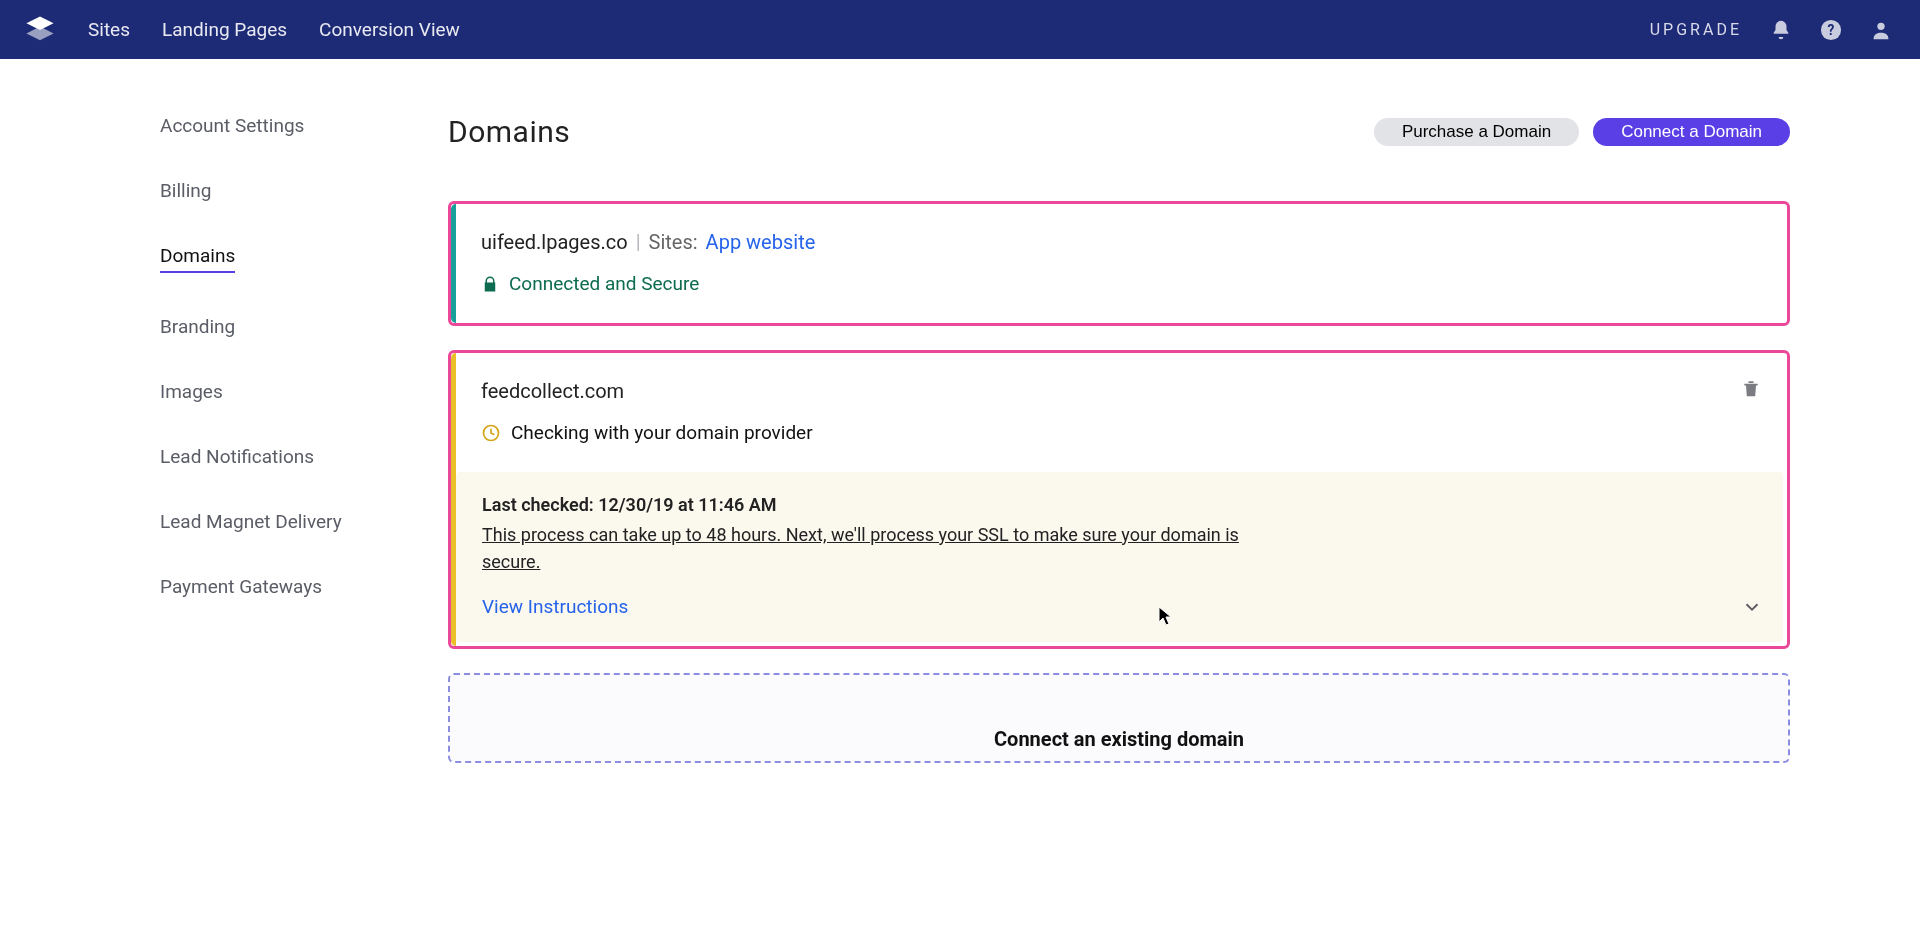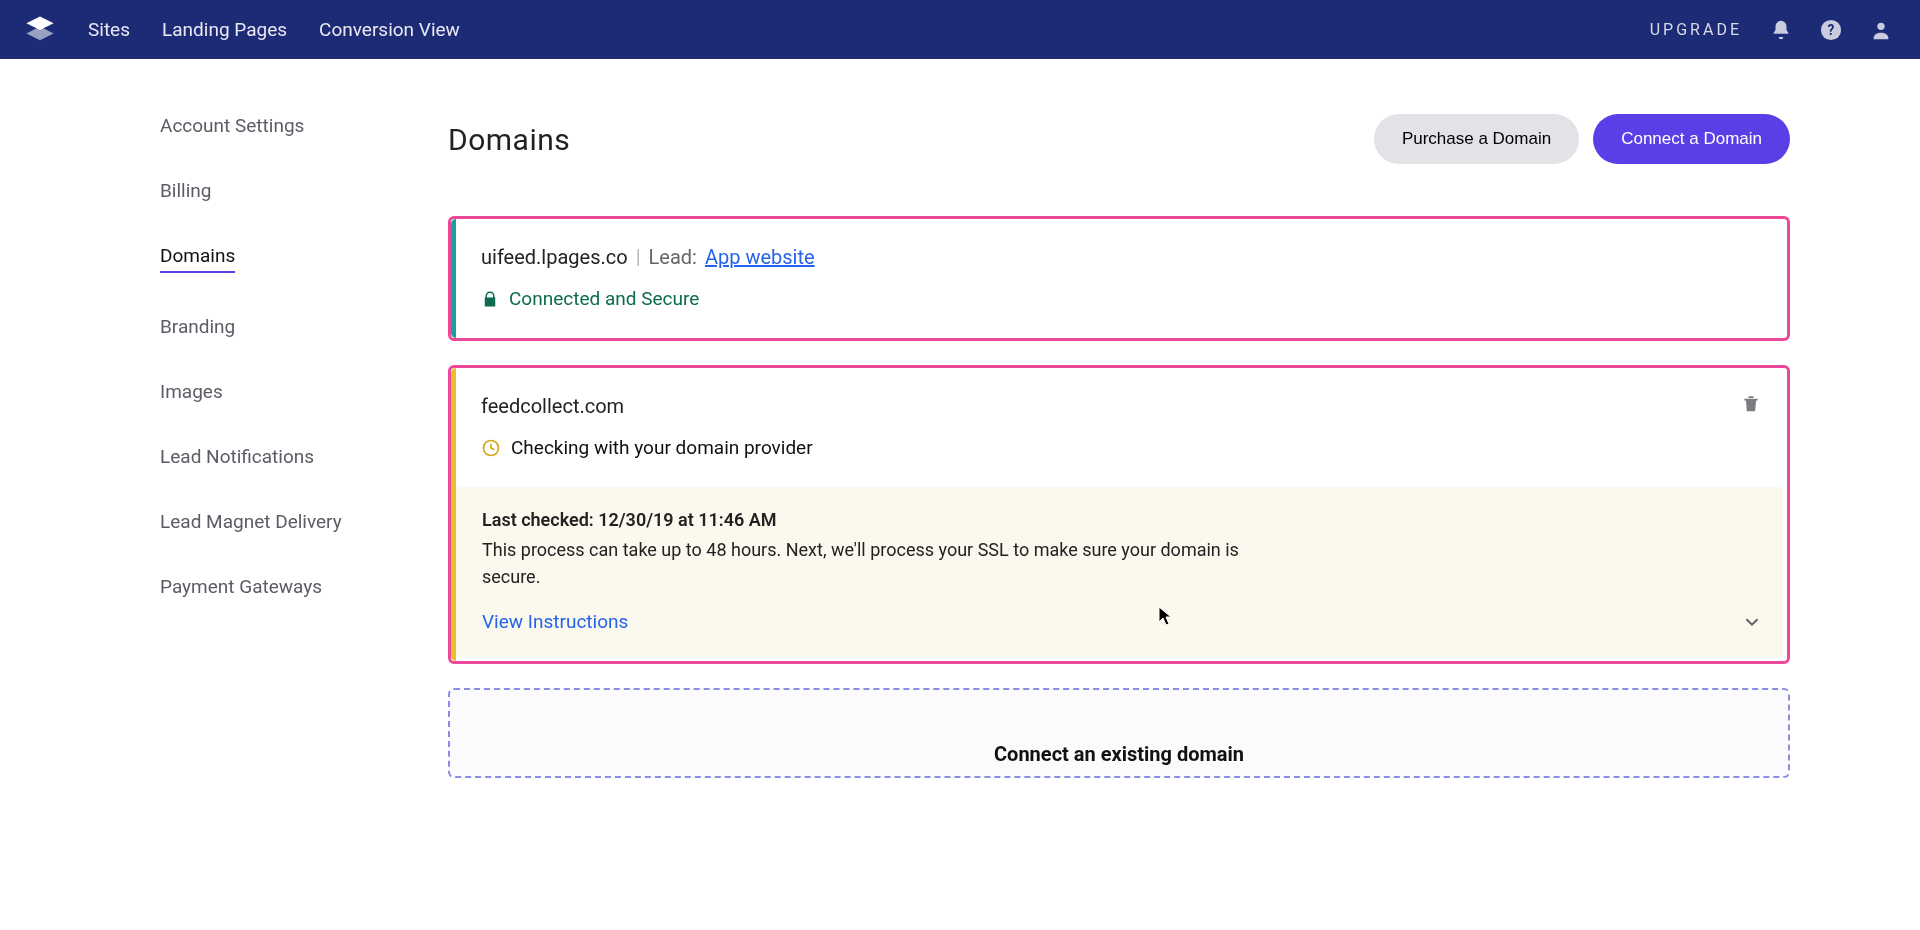--- a/index.html
+++ b/index.html
@@ -18,48 +18,48 @@
   
   .page { display: flex; padding-top: 55px; }
   .sidebar { width: 440px; padding-left: 160px; padding-right: 40px; }
   .sidebar-item { font-size: 19px; color: #5a5d66; margin-bottom: 42px; cursor: pointer; display: inline-block; }
   .sidebar-item.active { color: #111; border-bottom: 2px solid #5a3fe6; padding-bottom: 4px; }
 
   .main { flex: 1; padding-left: 8px; padding-right: 130px; }
   .page-header { display: flex; align-items: center; margin-bottom: 52px; }
   .page-title { font-size: 30px; letter-spacing: 0.5px; color: #222; }
   .header-actions { margin-left: auto; display: flex; gap: 14px; }
-  .btn { border-radius: 999px; height: 50px; padding: 0 28px; font-size: 17px; display: inline-flex; align-items: center; cursor: pointer; border: none; }
+  .btn { border-radius: 999px; height: 28px; padding: 0 28px; font-size: 17px; display: inline-flex; align-items: center; cursor: pointer; border: none; }
   .btn-grey { background: #e2e3e6; color: #000; }
   .btn-primary { background: #5a3fe6; color: #fff; }
 
   
   .card { border: 3px solid #ec4899; border-radius: 6px; margin-bottom: 24px; position: relative; }
   .card .stripe { position: absolute; left: 0; top: 0; bottom: 0; width: 5px; border-top-left-radius: 6px; border-bottom-left-radius: 6px; }
   .card-inner { padding: 26px 30px 28px 30px; }
 
   .card.teal .stripe { background: #18a19a; }
   .card.yellow .stripe { background: #eabf27; }
 
   .domain-line { font-size: 20px; display: flex; align-items: center; flex-wrap: wrap; gap: 8px; }
   .domain-name { color: #222; }
   .sep { color: #b4b6bb; }
   .site-label { color: #666; }
-  .site-link { color: #2563eb; cursor: pointer; text-decoration: underline; }
+  .site-link { color: #2563eb; cursor: pointer; }
   .status-row { margin-top: 18px; display: flex; align-items: center; gap: 10px; font-size: 19px; }
   .status-green { color: #0d6b50; }
   .lock-icon { width: 18px; height: 18px; fill: #0d6b50; }
   .clock-icon { width: 20px; height: 20px; stroke: #d4a517; fill: none; stroke-width: 2; }
 
   .card .trash { position: absolute; right: 26px; top: 24px; width: 20px; height: 22px; fill: #7a7c82; cursor: pointer; }
 
   .card-footer { background: #fbf8ee; margin: 0 4px 4px 4px; border-radius: 4px; padding: 22px 26px 24px 26px; position: relative; }
   .card.yellow .card-footer { margin-left: 5px; }
   .footer-strong { font-size: 18px; font-weight: 600; color: #222; }
-  .footer-text { font-size: 18px; color: #222; margin-top: 6px; line-height: 1.5; max-width: 760px; }
+  .footer-text { font-size: 18px; color: #222; margin-top: 6px; line-height: 1.5; max-width: 760px; text-decoration: underline; }
   .instructions-link { display: inline-block; margin-top: 20px; color: #2563eb; font-size: 19px; cursor: pointer; }
   .chevron { position: absolute; right: 20px; bottom: 24px; width: 22px; height: 22px; stroke: #5b5d63; fill: none; stroke-width: 2; cursor: pointer; }
 
   .connect-box { border: 2px dashed #8b8de0; border-radius: 6px; background: #fbfbfe; min-height: 90px; display: flex; align-items: center; justify-content: center; padding-top: 42px; }
   .connect-heading { font-size: 20px; font-weight: 700; color: #111; }
 
   
   .cursor { position: absolute; left: 1158px; top: 606px; width: 14px; height: 20px; pointer-events: none; }
   .cursor svg { width: 14px; height: 20px; }
 </style>
@@ -116,21 +116,21 @@
         <button class="btn btn-primary">Connect a Domain</button>
       </div>
     </div>
 
     <div class="card teal">
       <div class="stripe"></div>
       <div class="card-inner">
         <div class="domain-line">
           <span class="domain-name">uifeed.lpages.co</span>
           <span class="sep">|</span>
-          <span class="site-label">Lead:</span>
+          <span class="site-label">Sites:</span>
           <span class="site-link">App website</span>
         </div>
         <div class="status-row">
           <svg class="lock-icon" viewBox="0 0 24 24">
             <path d="M6 10V8a6 6 0 1 1 12 0v2h1v12H5V10h1zm2 0h8V8a4 4 0 1 0-8 0v2z"></path>
           </svg>
           <span class="status-green">Connected and Secure</span>
         </div>
       </div>
     </div>

